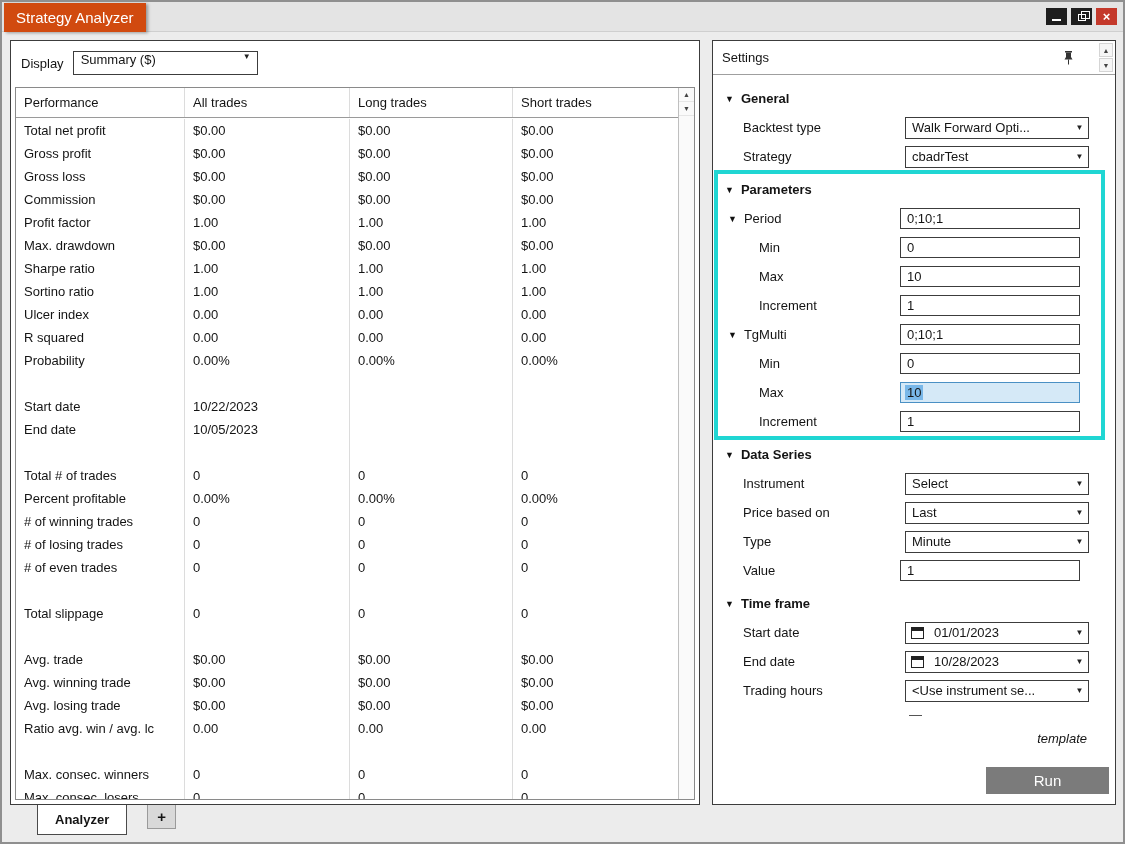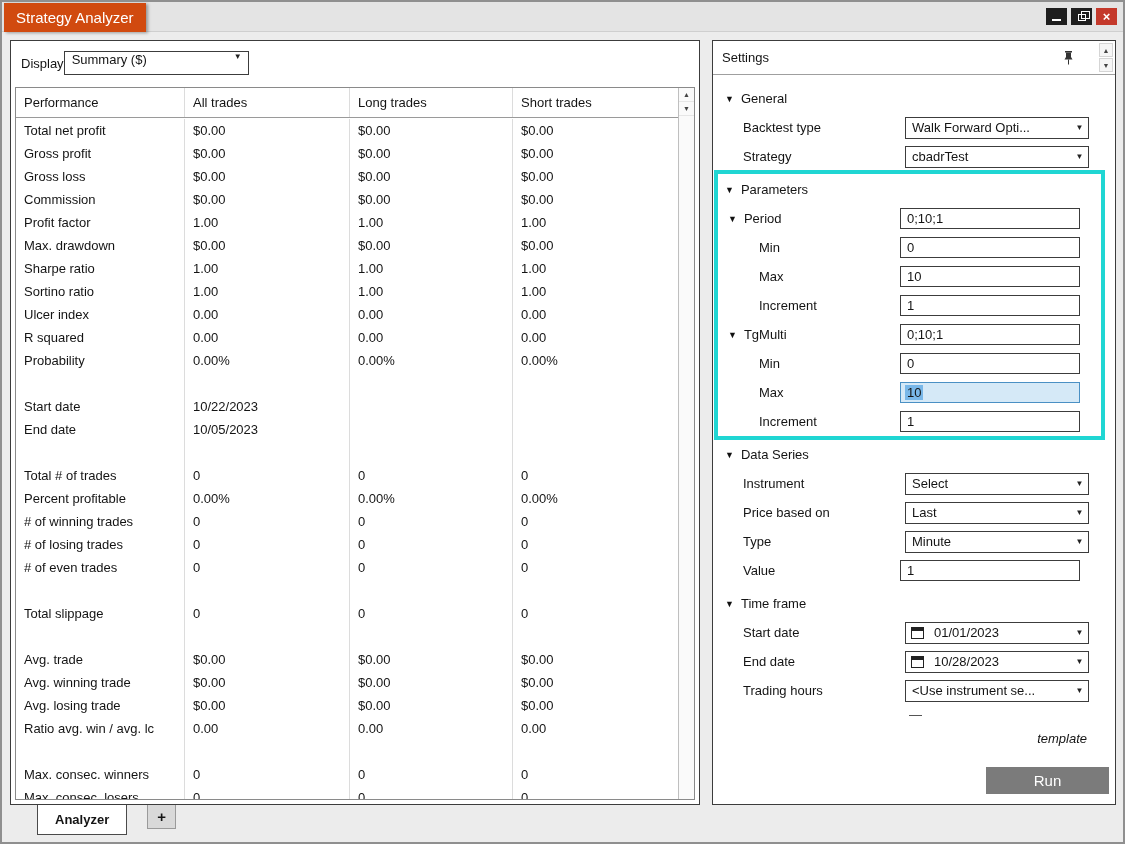--- a/index.html
+++ b/index.html
@@ -18,21 +18,21 @@
   .min-glyph{width:9px;height:2px;background:#fff;margin-top:7px}
   .max-glyph{position:relative;width:8px;height:7px;border:1px solid #fff;background:#1E1E1E;z-index:0;margin-top:2px}
   .max-glyph::before{content:"";position:absolute;left:2px;top:-4px;width:7px;height:6px;border:1px solid #fff;z-index:-1}
 
   
   .panel{position:absolute;background:#fff;border:1px solid #3C3C3C}
   .panel-left{left:8px;top:38px;width:690px;height:765px}
   .panel-right{left:710px;top:38px;width:404px;height:765px}
 
   
-  .display-row{position:absolute;left:10px;top:10px;display:flex;align-items:center;}
+  .display-row{position:absolute;left:10px;top:10px;display:flex;align-items:center;gap:9px}
   .dropdown{width:185px;height:24px;border:1px solid #3C3C3C;background:#fff;display:flex;}
   .dropdown .sel-text{flex:1;padding-left:7px;white-space:nowrap;overflow:hidden}
   .chev{width:20px;text-align:center;font-size:8px;color:#222;flex:0 0 auto}
 
   
   .table-wrap{position:absolute;left:4px;top:46px;right:4px;bottom:4px;border:1px solid #8A8A8A;overflow:hidden;background:#fff}
   .thead{position:absolute;left:0;top:0;right:16px;height:30px;display:grid;
          grid-template-columns:169px 165px 163px auto;border-bottom:1px solid #9A9A9A}
   .thcell{display:flex;align-items:center;padding-left:8px;border-right:1px solid #DCDCDC}
   .thcell:last-child{border-right:none}
@@ -52,21 +52,21 @@
   .settings-header{position:absolute;left:0;top:0;right:0;height:34px;border-bottom:1px solid #9F9F9F}
   .settings-title{position:absolute;left:9px;top:0;line-height:34px}
   .pin-btn{position:absolute;right:40px;top:9px;width:14px;height:16px;display:flex;align-items:flex-start;justify-content:center}
   .panel-scroll{position:absolute;right:1px;top:1px;bottom:1px;width:16px}
   .panel-scroll .scroll-btn{border:1px solid #D5D5D5;margin:1px;height:14px;background:#F6F6F6}
 
   .settings-body{position:absolute;left:0;top:35px;right:17px;height:640px;overflow:hidden;padding-top:8px}
   .sec-head{height:29px;display:flex;align-items:center;padding-left:12px;gap:7px}
   .sec-head.gap{margin-top:4px}
   .tri{font-size:9px;color:#111;flex:0 0 auto}
-  .sec-title{font-weight:normal}
+  .sec-title{font-weight:bold}
   .srow{height:29px;display:flex;align-items:center}
   .rlabel{flex:1;display:flex;align-items:center;white-space:nowrap;overflow:hidden}
   .rlabel.lvl1{padding-left:30px}
   .rlabel.grp{padding-left:15px;gap:7px}
   .rlabel.lvl2{padding-left:46px}
   .select{width:184px;height:22px;margin-right:9px;border:1px solid #3C3C3C;display:flex;align-items:center;background:#fff;flex:0 0 auto}
   .select .sel-text{flex:1;padding-left:6px;white-space:nowrap;overflow:hidden}
   .select .chev{width:17px}
   .tinput{width:180px;height:21px;margin-right:18px;border:1px solid #3C3C3C;display:flex;align-items:center;padding-left:6px;background:#fff;flex:0 0 auto}
   .tinput.selected{background:#D5E9F7;border-color:#4A90C4;padding-left:4px}

